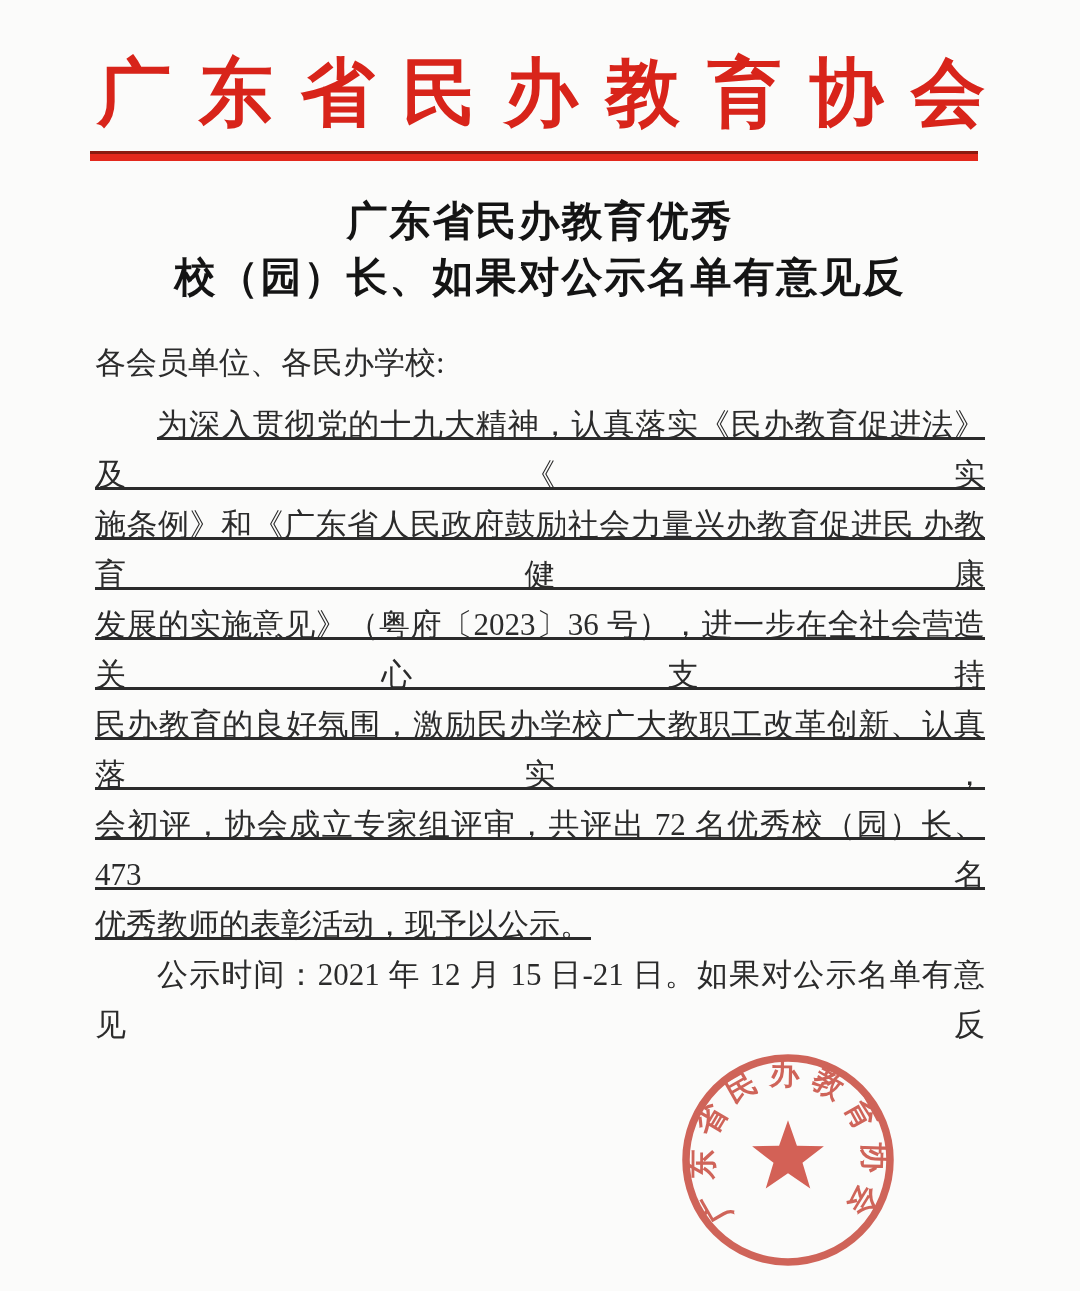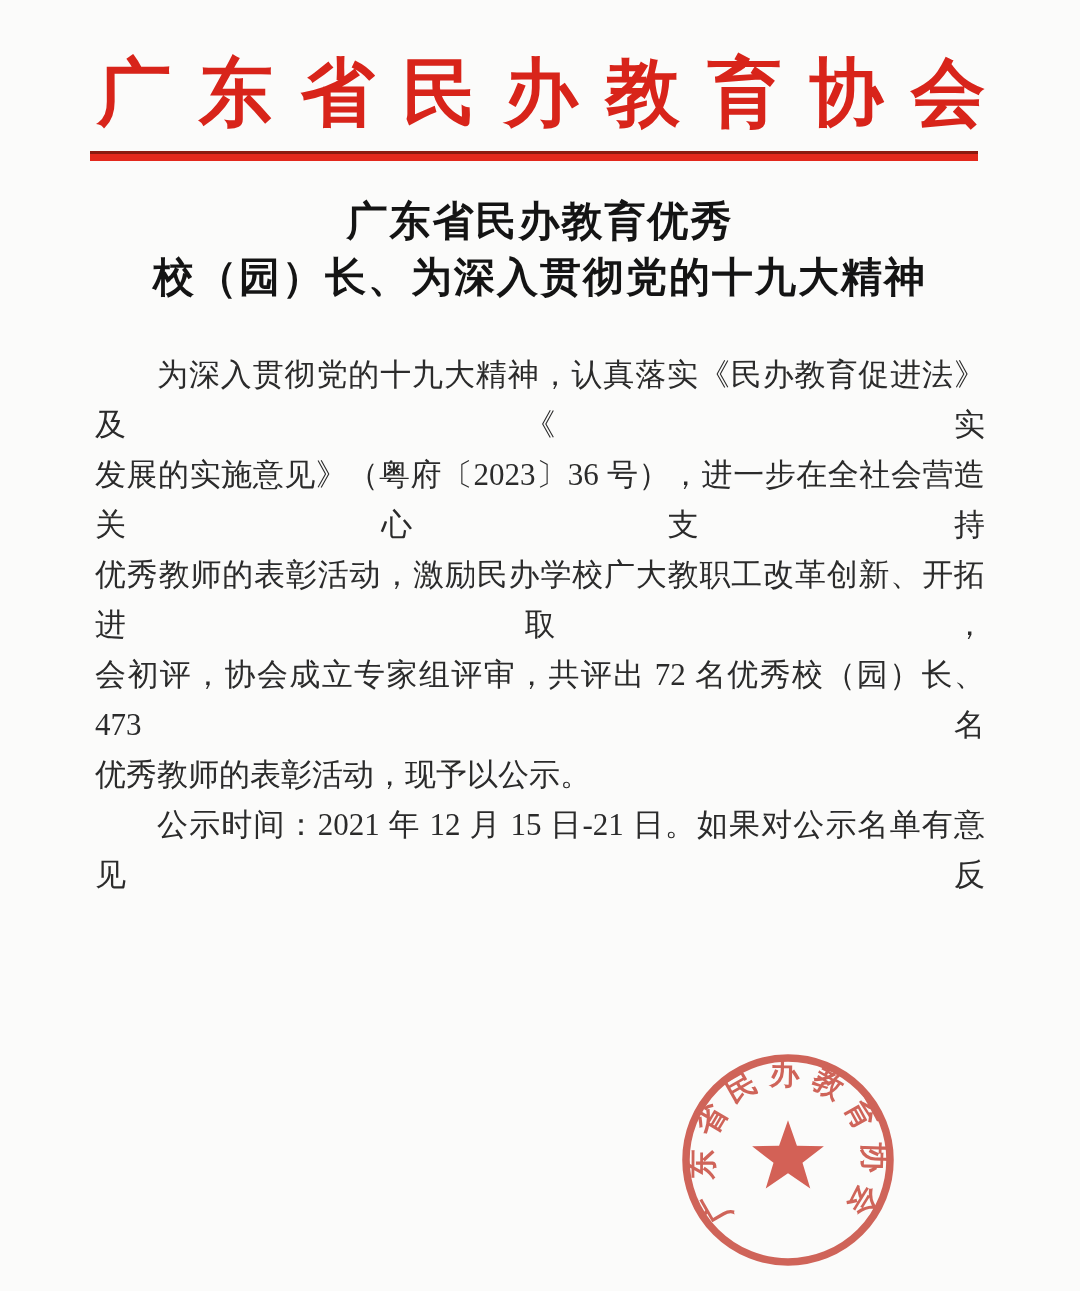--- a/index.html
+++ b/index.html
@@ -27,21 +27,21 @@
   .doc-title .t1 { line-height:54px; }
   .doc-title .t2 { line-height:58px; }
   
   .body-block {
     position:absolute; left:95px; top:338px; width:890px;
     font-size:31px; color:#2b2b2b;
   }
   .line { line-height:50px; min-height:50px; }
   .justify { text-align:justify; text-align-last:justify; }
   .indent { text-indent:62px; }
-  .para1 { margin-top:12px; }
+  .para1 { margin-top:12px;text-decoration:underline; }
   
   .seal {
     position:absolute; left:668px; top:1040px; width:240px; height:240px;
     mix-blend-mode:multiply; opacity:0.85; pointer-events:none;
   }
   .seal .seal-curved-text {
     font-family:"Liberation Serif","DejaVu Serif",serif;
     font-size:30px; letter-spacing:10px; font-weight:700;
   }
 </style>
@@ -61,29 +61,31 @@
     <span>协</span>
     <span>会</span>
   </div>
 
   <div class="red-rule">
     <div class="rule-main"></div>
   </div>
 
   <div class="doc-title">
     <div class="t1">广东省民办教育优秀</div>
-    <div class="t2">校（园）长、为深入贯彻党的十九大精神</div>
+    <div class="t2">校（园）长、如果对公示名单有意见反</div>
   </div>
 
   <div class="body-block">
+    <div class="line greeting">各会员单位、各民办学校:</div>
 
     <div class="para1">
       <div class="line justify indent">为深入贯彻党的十九大精神，认真落实《民办教育促进法》 及《实</div>
+      <div class="line justify">施条例》和《广东省人民政府鼓励社会力量兴办教育促进民 办教育健康</div>
       <div class="line justify">发展的实施意见》（粤府〔2023〕36 号），进一步在全社会营造关心支持</div>
-      <div class="line justify">优秀教师的表彰活动，激励民办学校广大教职工改革创新、开拓进取，</div>
+      <div class="line justify">民办教育的良好氛围，激励民办学校广大教职工改革创新、认真落实，</div>
       <div class="line justify">会初评，协会成立专家组评审，共评出 72 名优秀校（园）长、473 名</div>
       <div class="line">优秀教师的表彰活动，现予以公示。</div>
     </div>
 
     <div class="para2">
       <div class="line justify indent">公示时间：2021 年 12 月 15 日-21 日。如果对公示名单有意见反</div>
 
     </div>
 
   </div>

